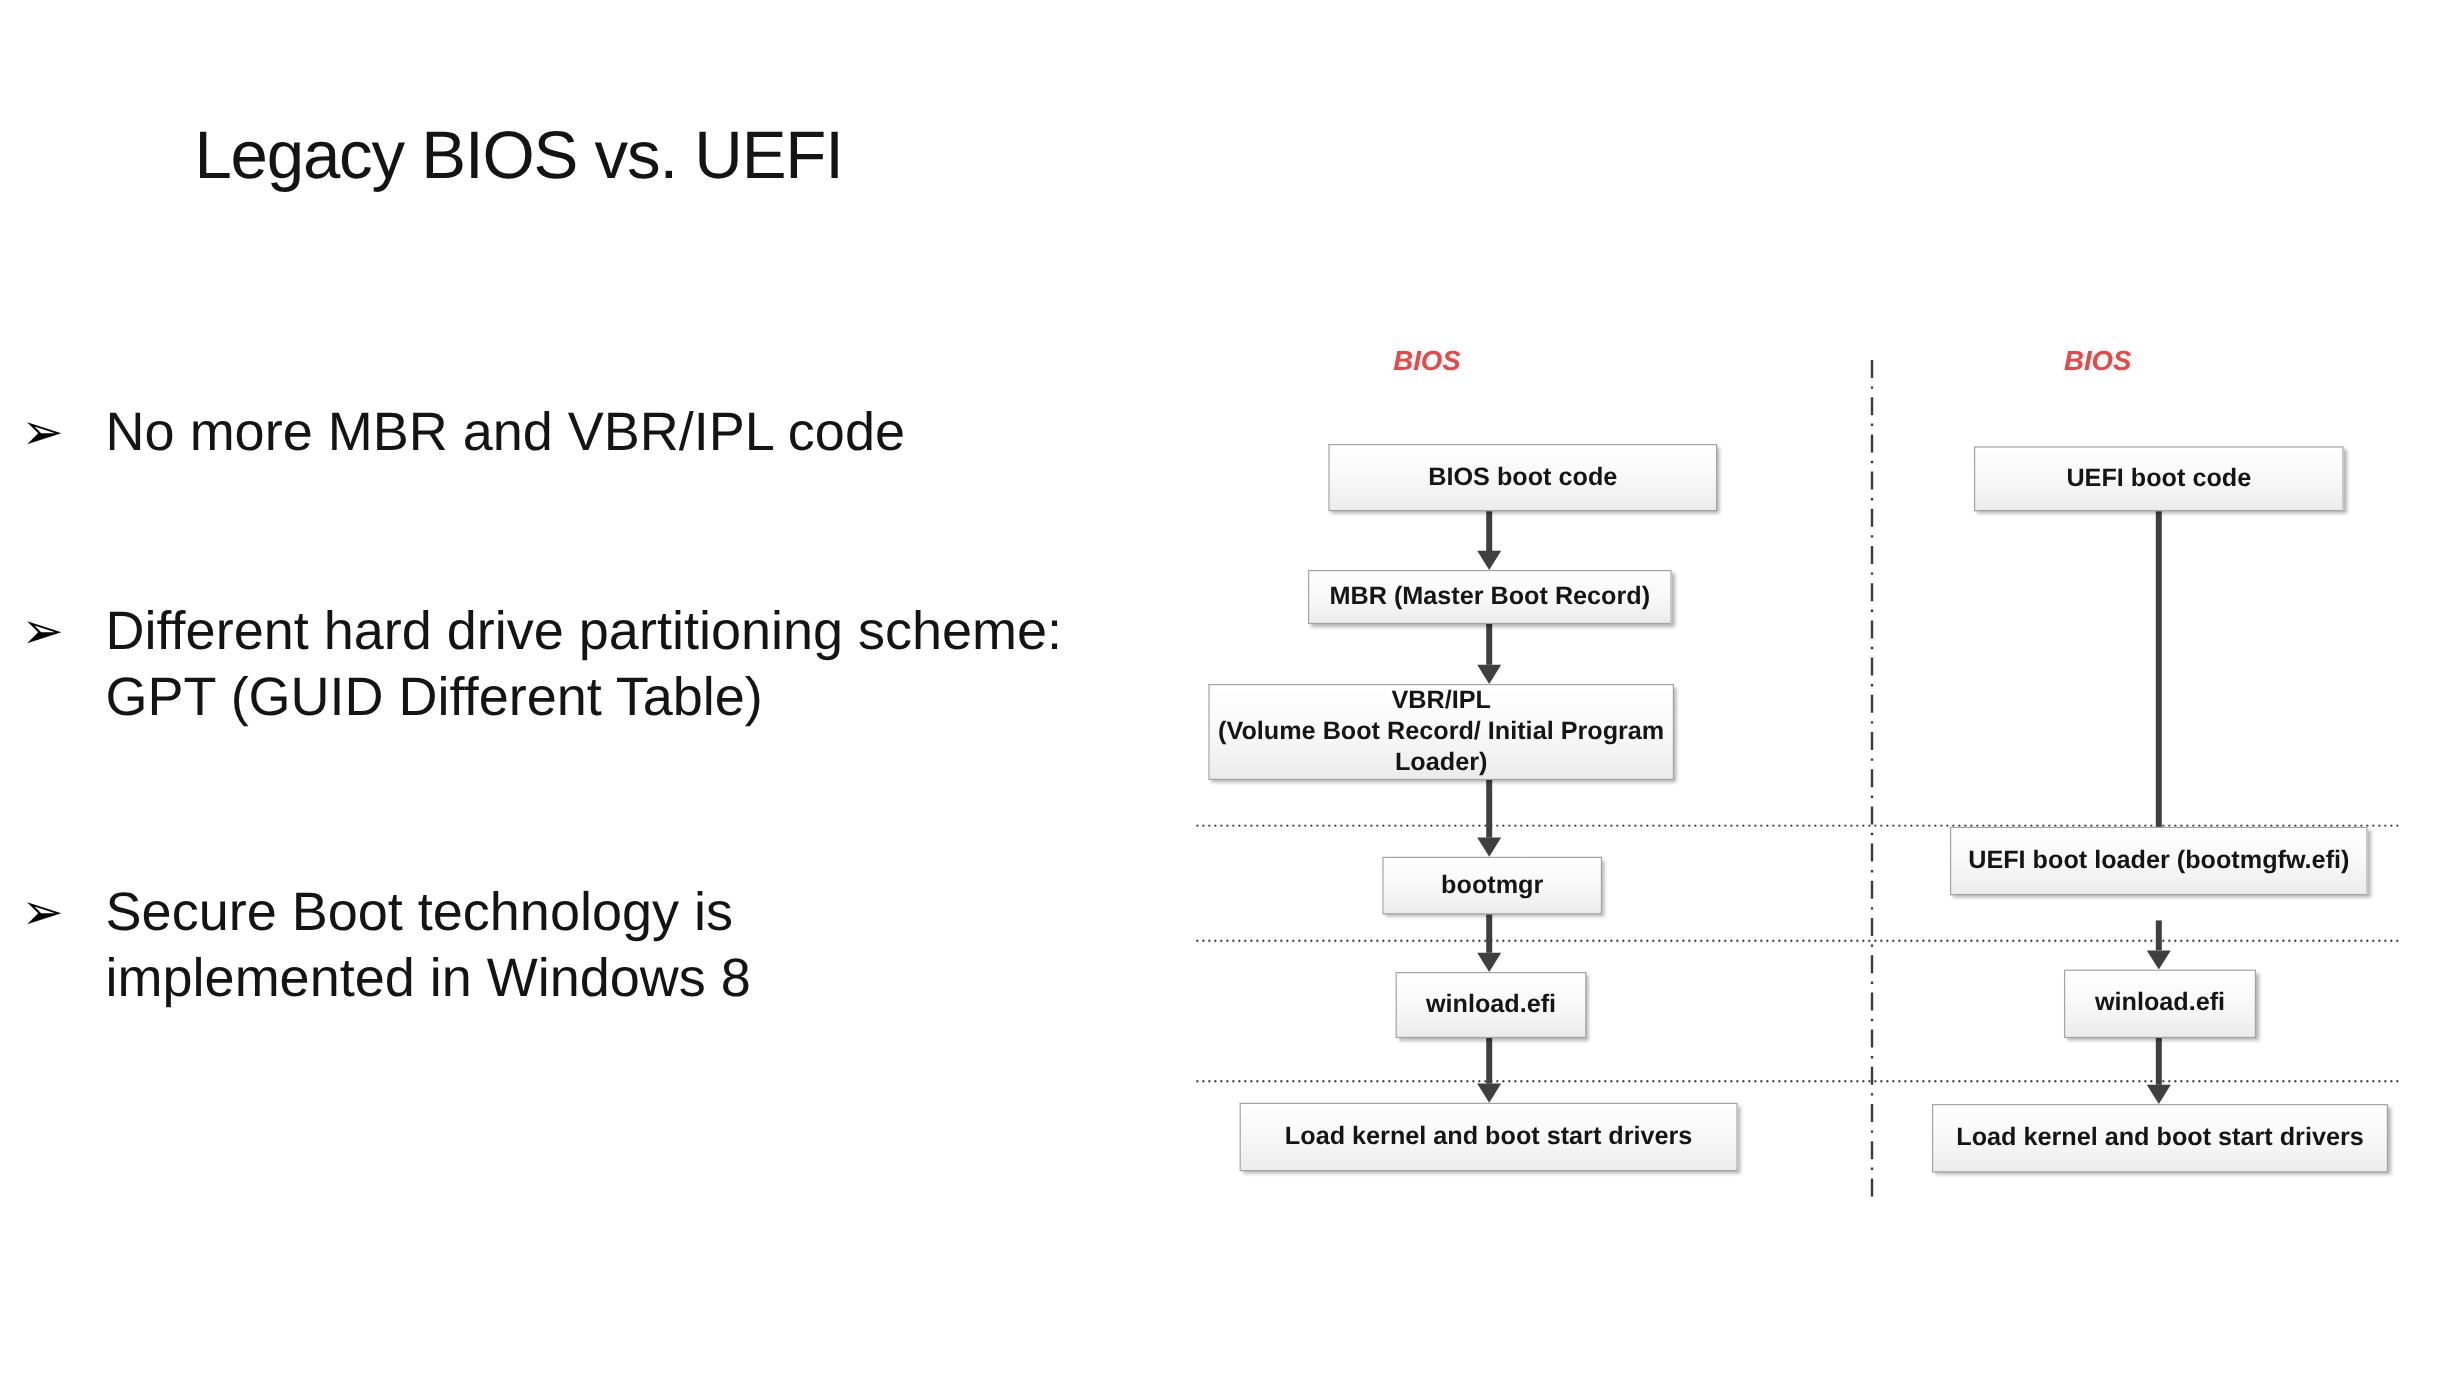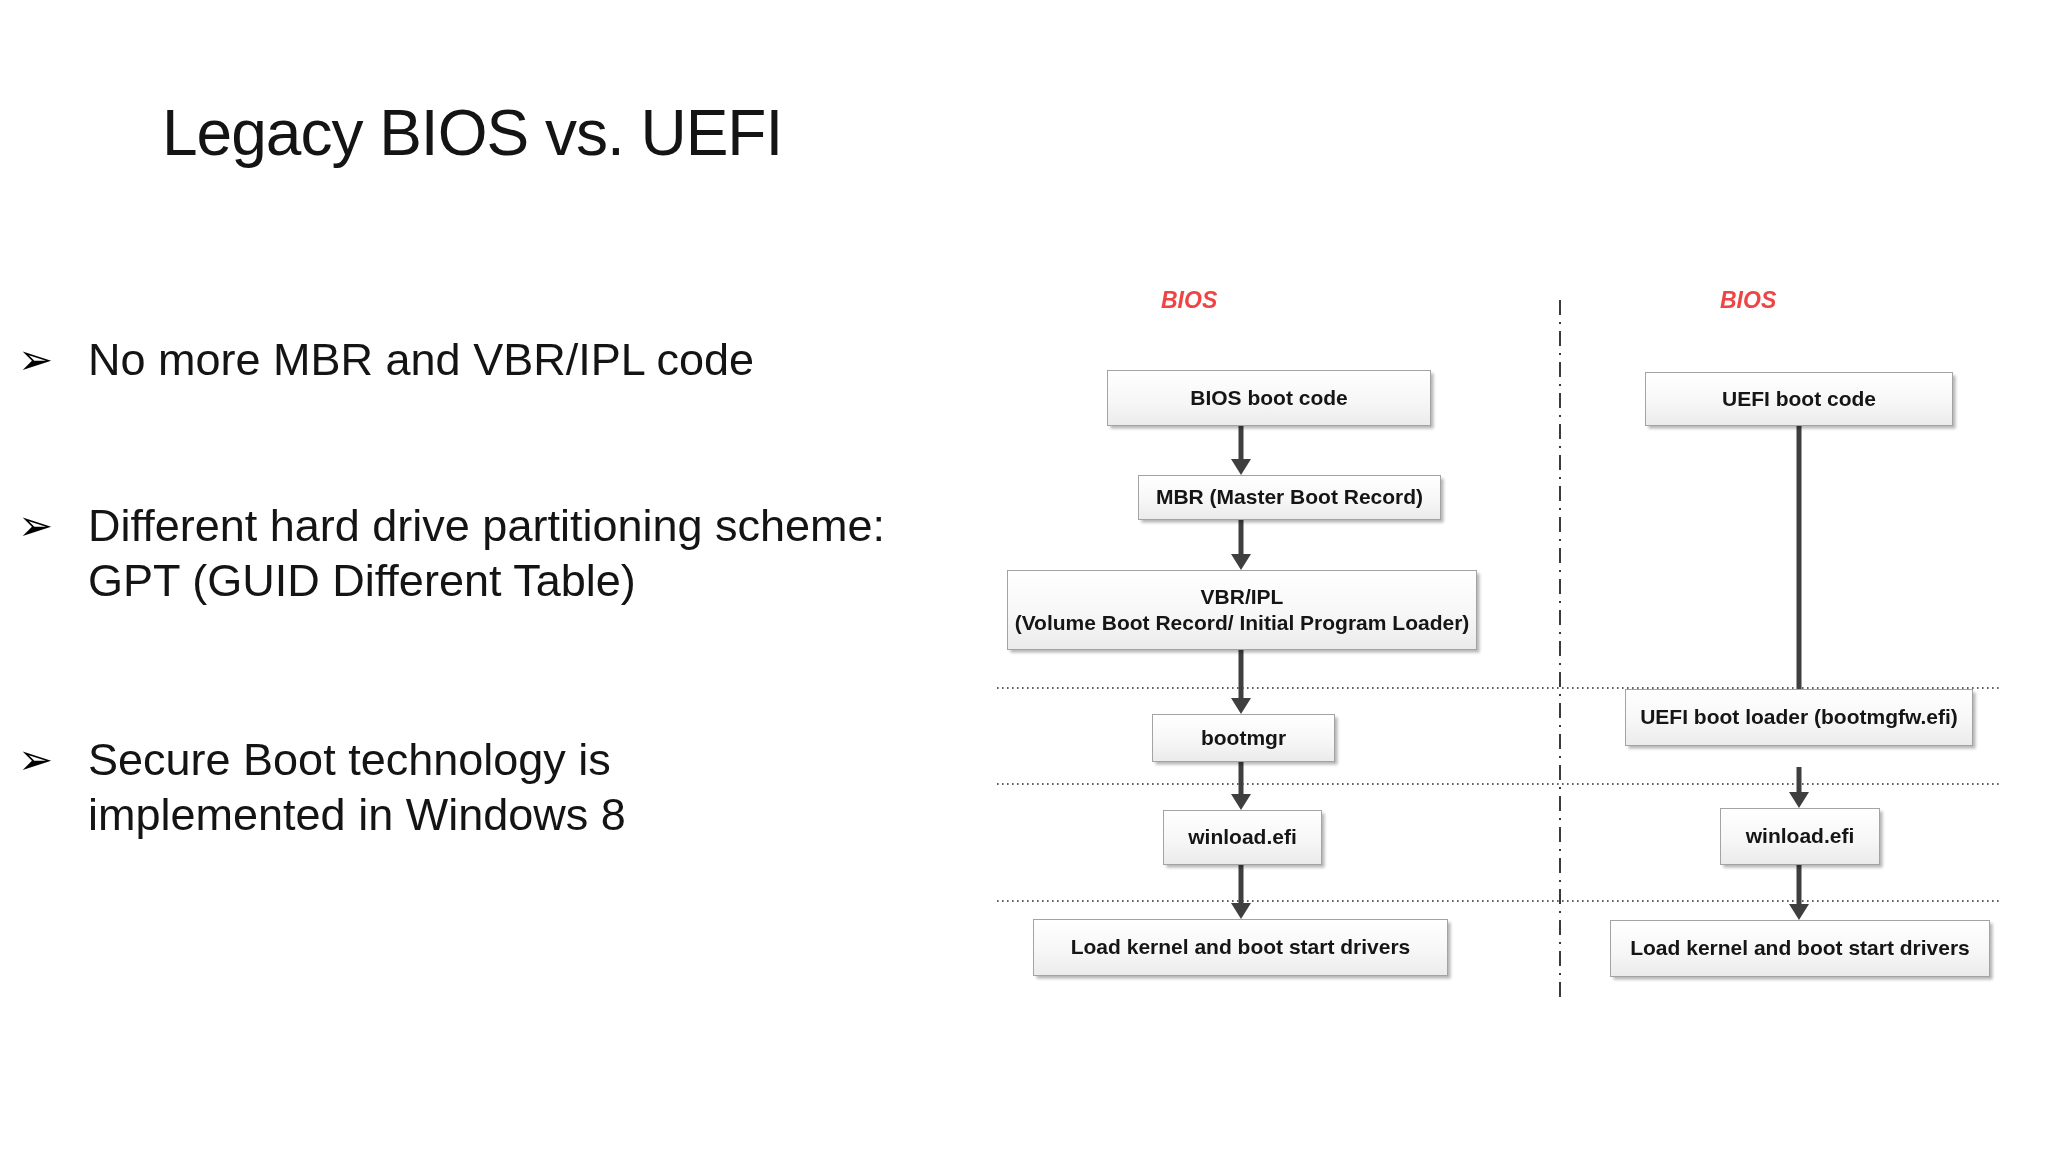--- a/index.html
+++ b/index.html
@@ -14,21 +14,21 @@
     overflow: hidden;
     font-family: "Liberation Sans", sans-serif;
     color: #141414;
   }
 
   
   .slide-title {
     position: absolute;
     left: 162px;
     top: 96px;
-    font-size: 64px;
+    font-size: 56px;
     font-weight: 400;
     letter-spacing: -1px;
     color: #141414;
     white-space: nowrap;
   }
 
   
   .bullet-item {
     position: absolute;
     left: 18px;
@@ -91,22 +91,22 @@
     align-items: center;
     justify-content: center;
     text-align: center;
     font-size: 21px;
     font-weight: bold;
     color: #151515;
     line-height: 1.25;
   }
 
   #box-bios-boot-code   { left: 117px; top: 85px;  width: 324px; height: 56px; }
-  #box-mbr              { left: 100px; top: 190px; width: 303px; height: 45px; margin-left: 48px; }
-  #box-vbr              { left: 17px;  top: 285px; width: 470px; height: 80px; }
+  #box-mbr              { left: 100px; top: 190px; width: 303px; height: 45px; }
+  #box-vbr              { left: 17px;  top: 285px; width: 388px; height: 80px; }
   #box-bootmgr          { left: 162px; top: 429px; width: 183px; height: 48px; }
   #box-winload-bios     { left: 173px; top: 525px; width: 159px; height: 55px; }
   #box-kernel-bios      { left: 43px;  top: 634px; width: 415px; height: 57px; }
 
   #box-uefi-boot-code   { left: 655px; top: 87px;  width: 308px; height: 54px; }
   #box-uefi-boot-loader { left: 635px; top: 404px; width: 348px; height: 57px; }
   #box-winload-uefi     { left: 730px; top: 523px; width: 160px; height: 57px; }
   #box-kernel-uefi      { left: 620px; top: 635px; width: 380px; height: 57px; }
 </style>
 </head>

